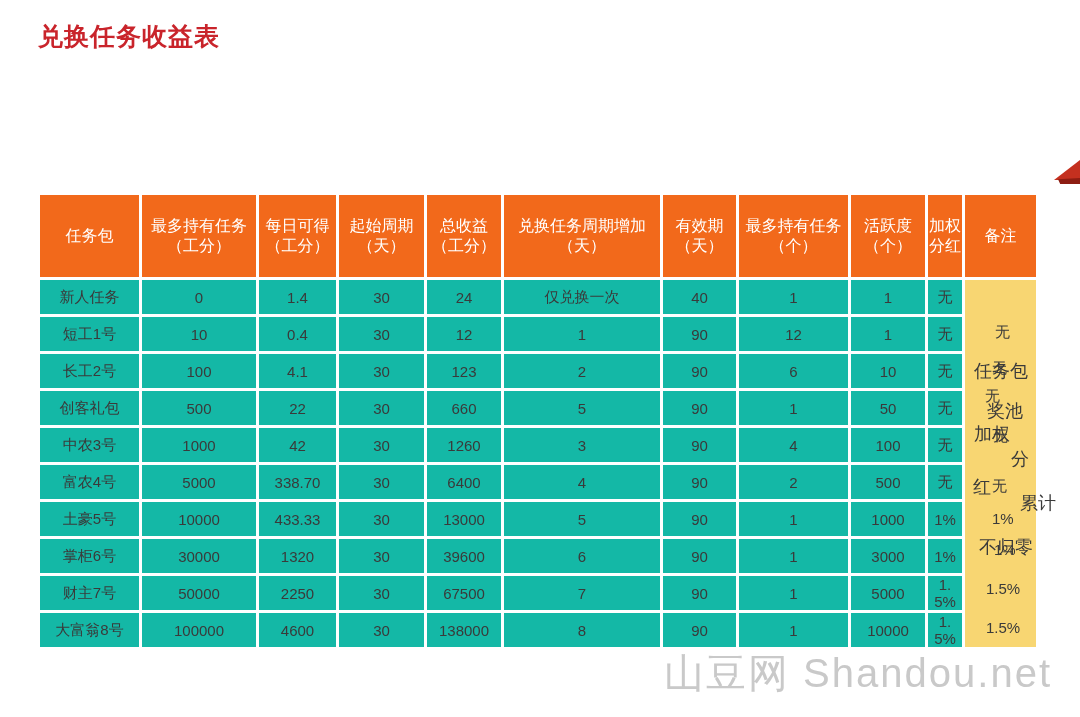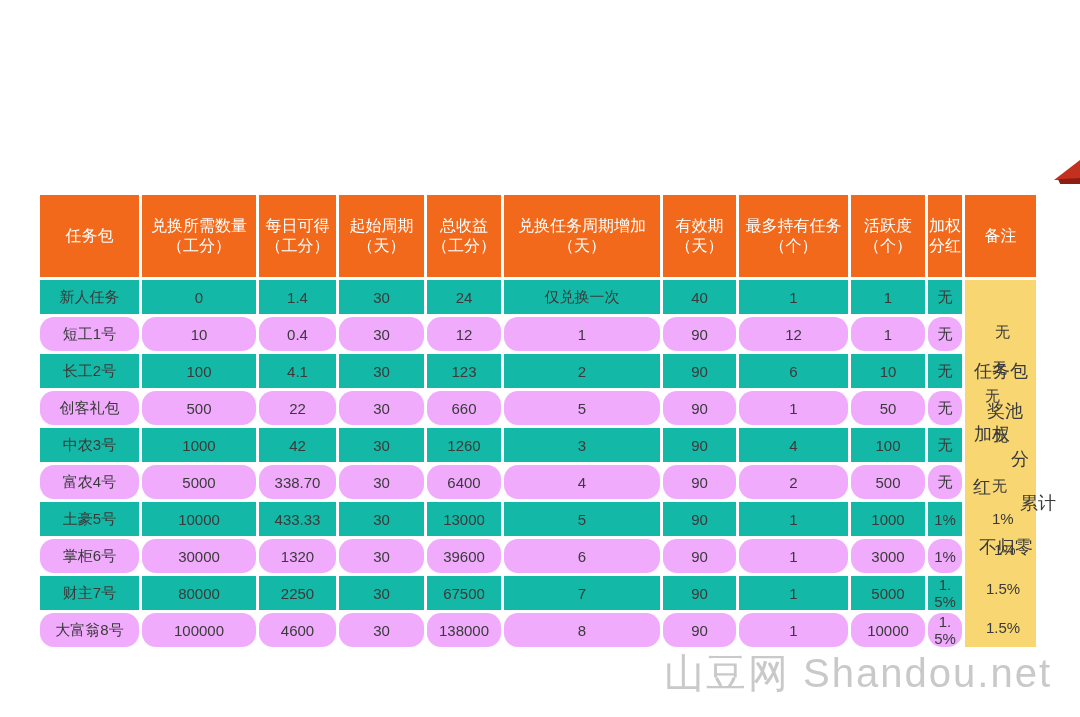--- a/index.html
+++ b/index.html
@@ -47,21 +47,21 @@
     font-size: 15px;
     color: #3a3a3a;
     text-align: center;
     vertical-align: middle;
     height: 34px;
     padding: 0 1px;
     overflow: visible;
     word-break: break-all;
   }
   tr.row-dark td { background: #14b8a6; }
-  tr.row-light td { background: #f0abfc; border-radius: 14px; }
+  tr.row-light td { background: #14b8a6; }
   td.remarks-cell {
     background: #f8d672 !important;
     position: relative;
     padding: 0;
   }
   .rm-frag {
     position: absolute;
     white-space: nowrap;
     color: #3a3a3a;
     line-height: 1;
@@ -95,20 +95,21 @@
     color: #c9c9c9;
     letter-spacing: 2px;
     white-space: nowrap;
   }
 </style>
 </head>
 <body>
 
 <div id="page">
 
+  <div id="title">兑换任务收益表</div>
 
   <div id="corner-triangle"></div>
   <div id="corner-triangle-shadow"></div>
 
   <table id="revenue-table">
     <colgroup>
         <col style="width: 99px;">
         <col style="width: 114px;">
         <col style="width: 77px;">
         <col style="width: 85px;">
@@ -116,21 +117,21 @@
         <col style="width: 156px;">
         <col style="width: 73px;">
         <col style="width: 109px;">
         <col style="width: 74px;">
         <col style="width: 34px;">
         <col style="width: 71px;">
       </colgroup>
     <thead>
       <tr>
           <th>任务包</th>
-          <th>兑换所需数量（工分）</th>
+          <th>最多持有任务（工分）</th>
           <th>每日可得（工分）</th>
           <th>起始周期（天）</th>
           <th>总收益（工分）</th>
           <th>兑换任务周期增加（天）</th>
           <th>有效期（天）</th>
           <th>最多持有任务（个）</th>
           <th>活跃度（个）</th>
           <th>加权分红</th>
           <th>备注</th>
         </tr>
@@ -245,21 +246,21 @@
           <td>30</td>
           <td>39600</td>
           <td>6</td>
           <td>90</td>
           <td>1</td>
           <td>3000</td>
           <td>1%</td>
         </tr>
         <tr class="row-dark">
           <td>财主7号</td>
-          <td>80000</td>
+          <td>50000</td>
           <td>2250</td>
           <td>30</td>
           <td>67500</td>
           <td>7</td>
           <td>90</td>
           <td>1</td>
           <td>5000</td>
           <td>1.5%</td>
         </tr>
         <tr class="row-light">

